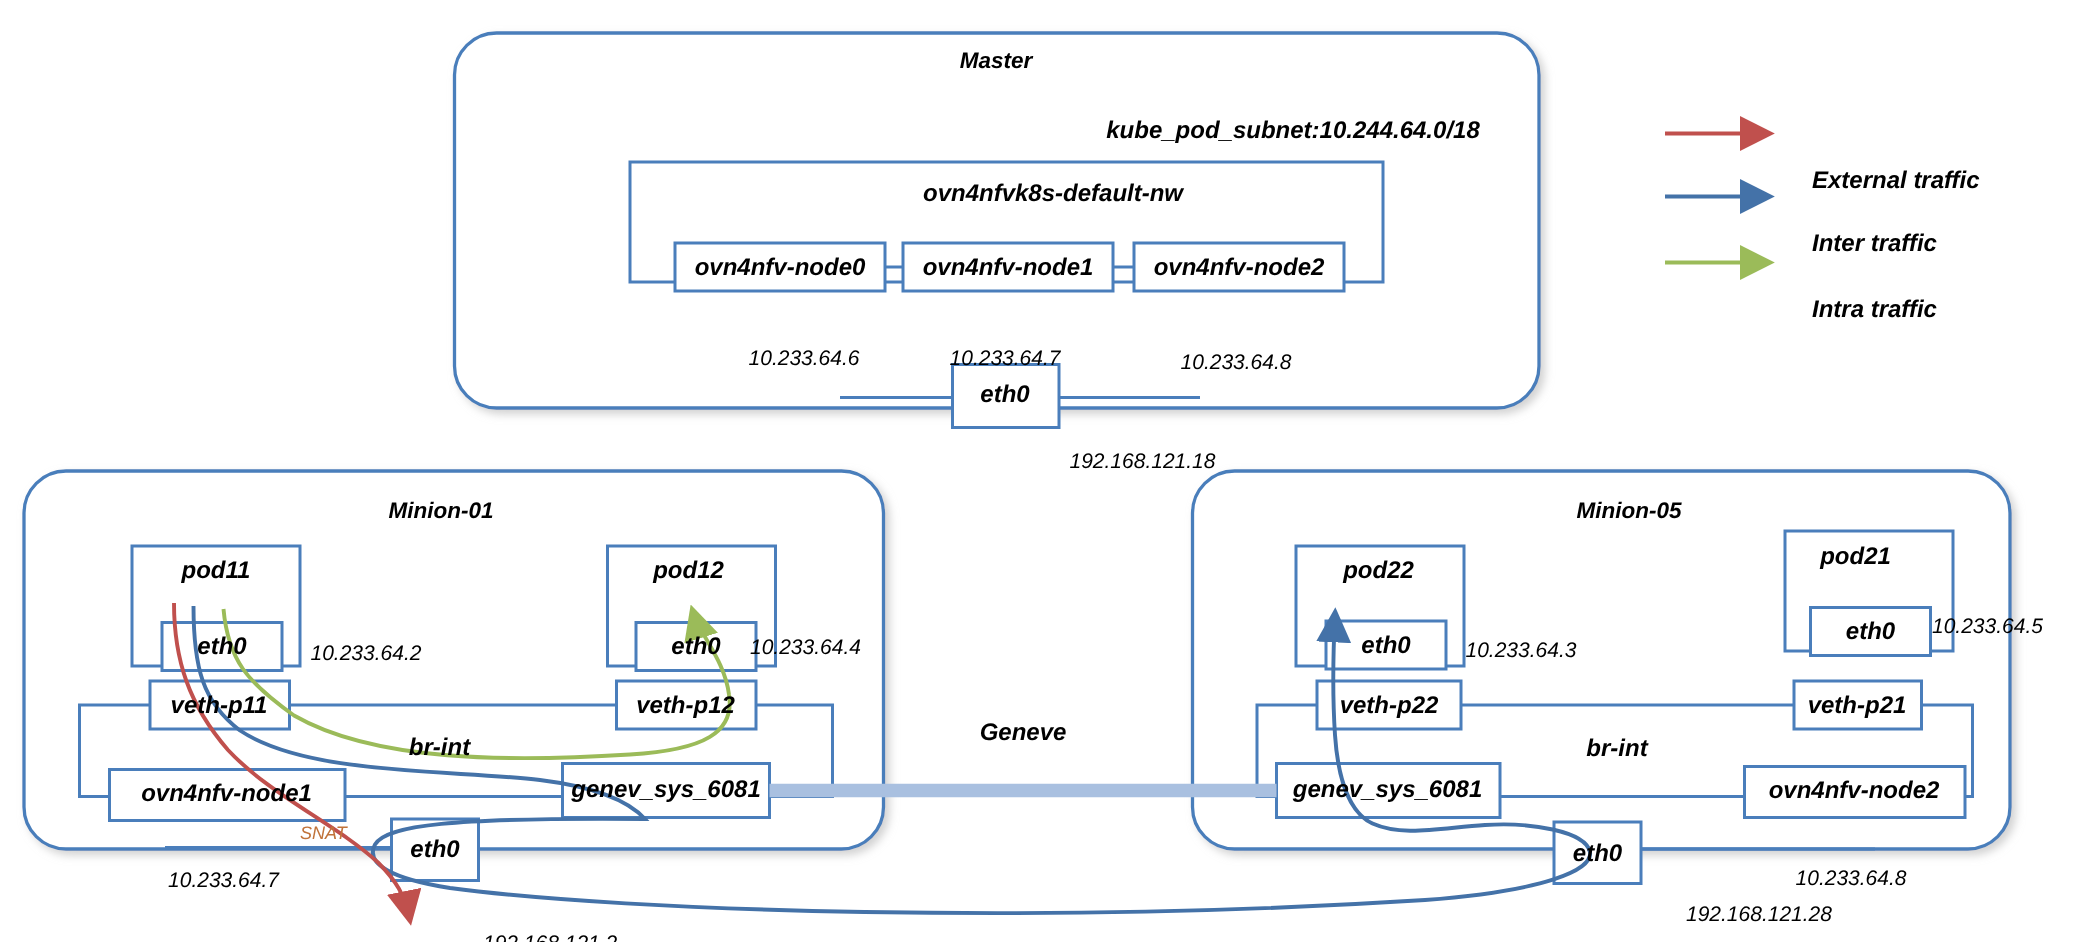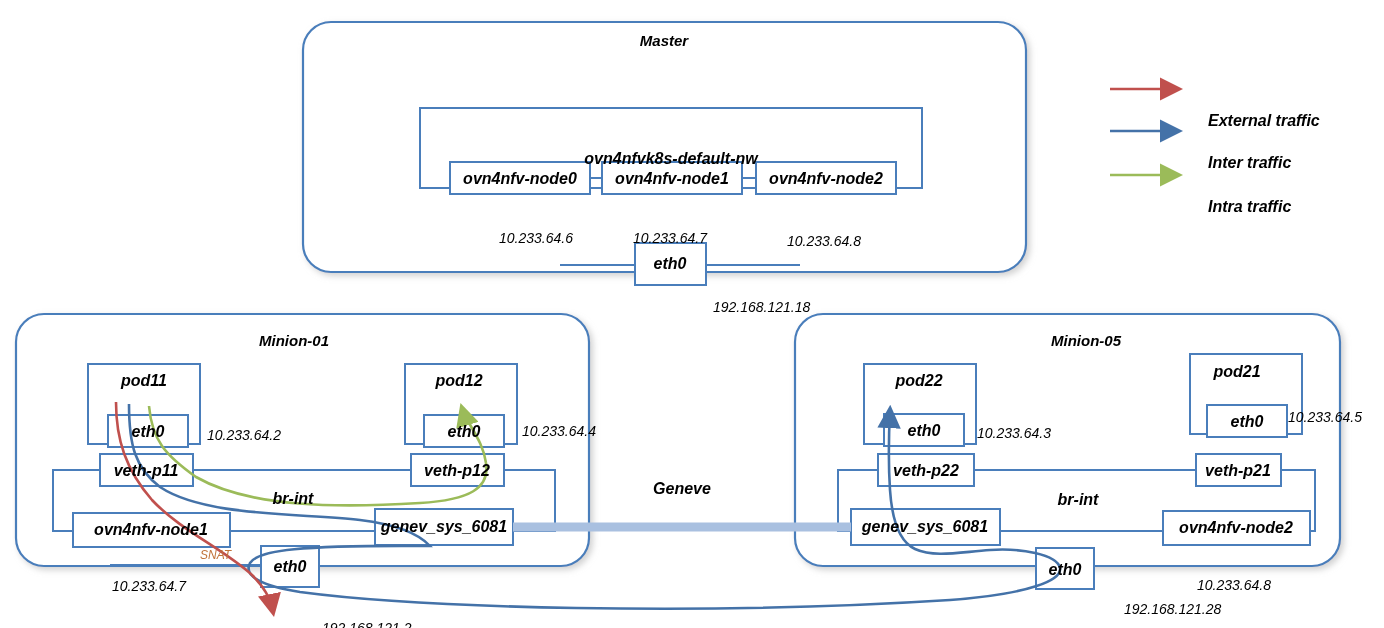--- a/index.html
+++ b/index.html
@@ -168,42 +168,43 @@
     <path d="M 116 402 C 116 440, 126 470, 152 500
              C 180 530, 225 550, 252 575
              C 264 587, 270 597, 273 612" fill="none" stroke="#C0504D" stroke-width="2.6" marker-end="url(#arrow-red)"></path>
 
     <line x1="1110" y1="89" x2="1178" y2="89" stroke="#C0504D" stroke-width="2.6" marker-end="url(#arrow-red)"></line>
     <line x1="1110" y1="131" x2="1178" y2="131" stroke="#4472A8" stroke-width="2.6" marker-end="url(#arrow-blue)"></line>
     <line x1="1110" y1="175" x2="1178" y2="175" stroke="#9BBB59" stroke-width="2.6" marker-end="url(#arrow-green)"></line>
   </svg>
 
   <div class="lbl lbl-title ctr" style="left:664px; top:33px;">Master</div>
-  <div class="lbl lbl-box ctr" style="left:671px; top:122px;margin-top:29px;">ovn4nfvk8s-default-nw</div>
+  <div class="lbl lbl-box ctr" style="left:862px; top:80px;">kube_pod_subnet:10.244.64.0/18</div>
+  <div class="lbl lbl-box ctr" style="left:702px; top:122px;">ovn4nfvk8s-default-nw</div>
 
   <div class="lbl lbl-box ctr" style="left:520px; top:171px;">ovn4nfv-node0</div>
   <div class="lbl lbl-box ctr" style="left:672px; top:171px;">ovn4nfv-node1</div>
   <div class="lbl lbl-box ctr" style="left:826px; top:171px;">ovn4nfv-node2</div>
 
   <div class="lbl-ip ctr" style="left:536px; top:203px;">10.233.64.6</div>
   <div class="lbl-ip ctr" style="left:670px; top:203px;">10.233.64.7</div>
   <div class="lbl-ip ctr" style="left:824px; top:206px;">10.233.64.8</div>
 
   <div class="lbl lbl-box ctr" style="left:670px; top:256px;">eth0</div>
   <div class="lbl-ip" style="left:713px; top:272px;">192.168.121.18</div>
 
   <div class="lbl lbl-title ctr" style="left:294px; top:333px;">Minion-01</div>
 
   <div class="lbl lbl-box ctr" style="left:144px; top:373px;">pod11</div>
   <div class="lbl lbl-box ctr" style="left:148px; top:424px;">eth0</div>
   <div class="lbl-ip" style="left:207px; top:400px;">10.233.64.2</div>
 
   <div class="lbl lbl-box ctr" style="left:459px; top:373px;">pod12</div>
   <div class="lbl lbl-box ctr" style="left:464px; top:424px;">eth0</div>
-  <div class="lbl-ip" style="left:522px; top:396px;">10.233.64.4</div>
+  <div class="lbl-ip" style="left:500px; top:396px;">10.233.64.4</div>
 
   <div class="lbl lbl-box ctr" style="left:146px; top:463px;">veth-p11</div>
   <div class="lbl lbl-box ctr" style="left:457px; top:463px;">veth-p12</div>
 
   <div class="lbl lbl-bridge ctr" style="left:293px; top:491px;">br-int</div>
 
   <div class="lbl lbl-box ctr" style="left:151px; top:522px;">ovn4nfv-node1</div>
   <div class="lbl-ip ctr" style="left:149px; top:551px;">10.233.64.7</div>
 
   <div class="lbl lbl-box ctr" style="left:444px; top:519px;">genev_sys_6081</div>

